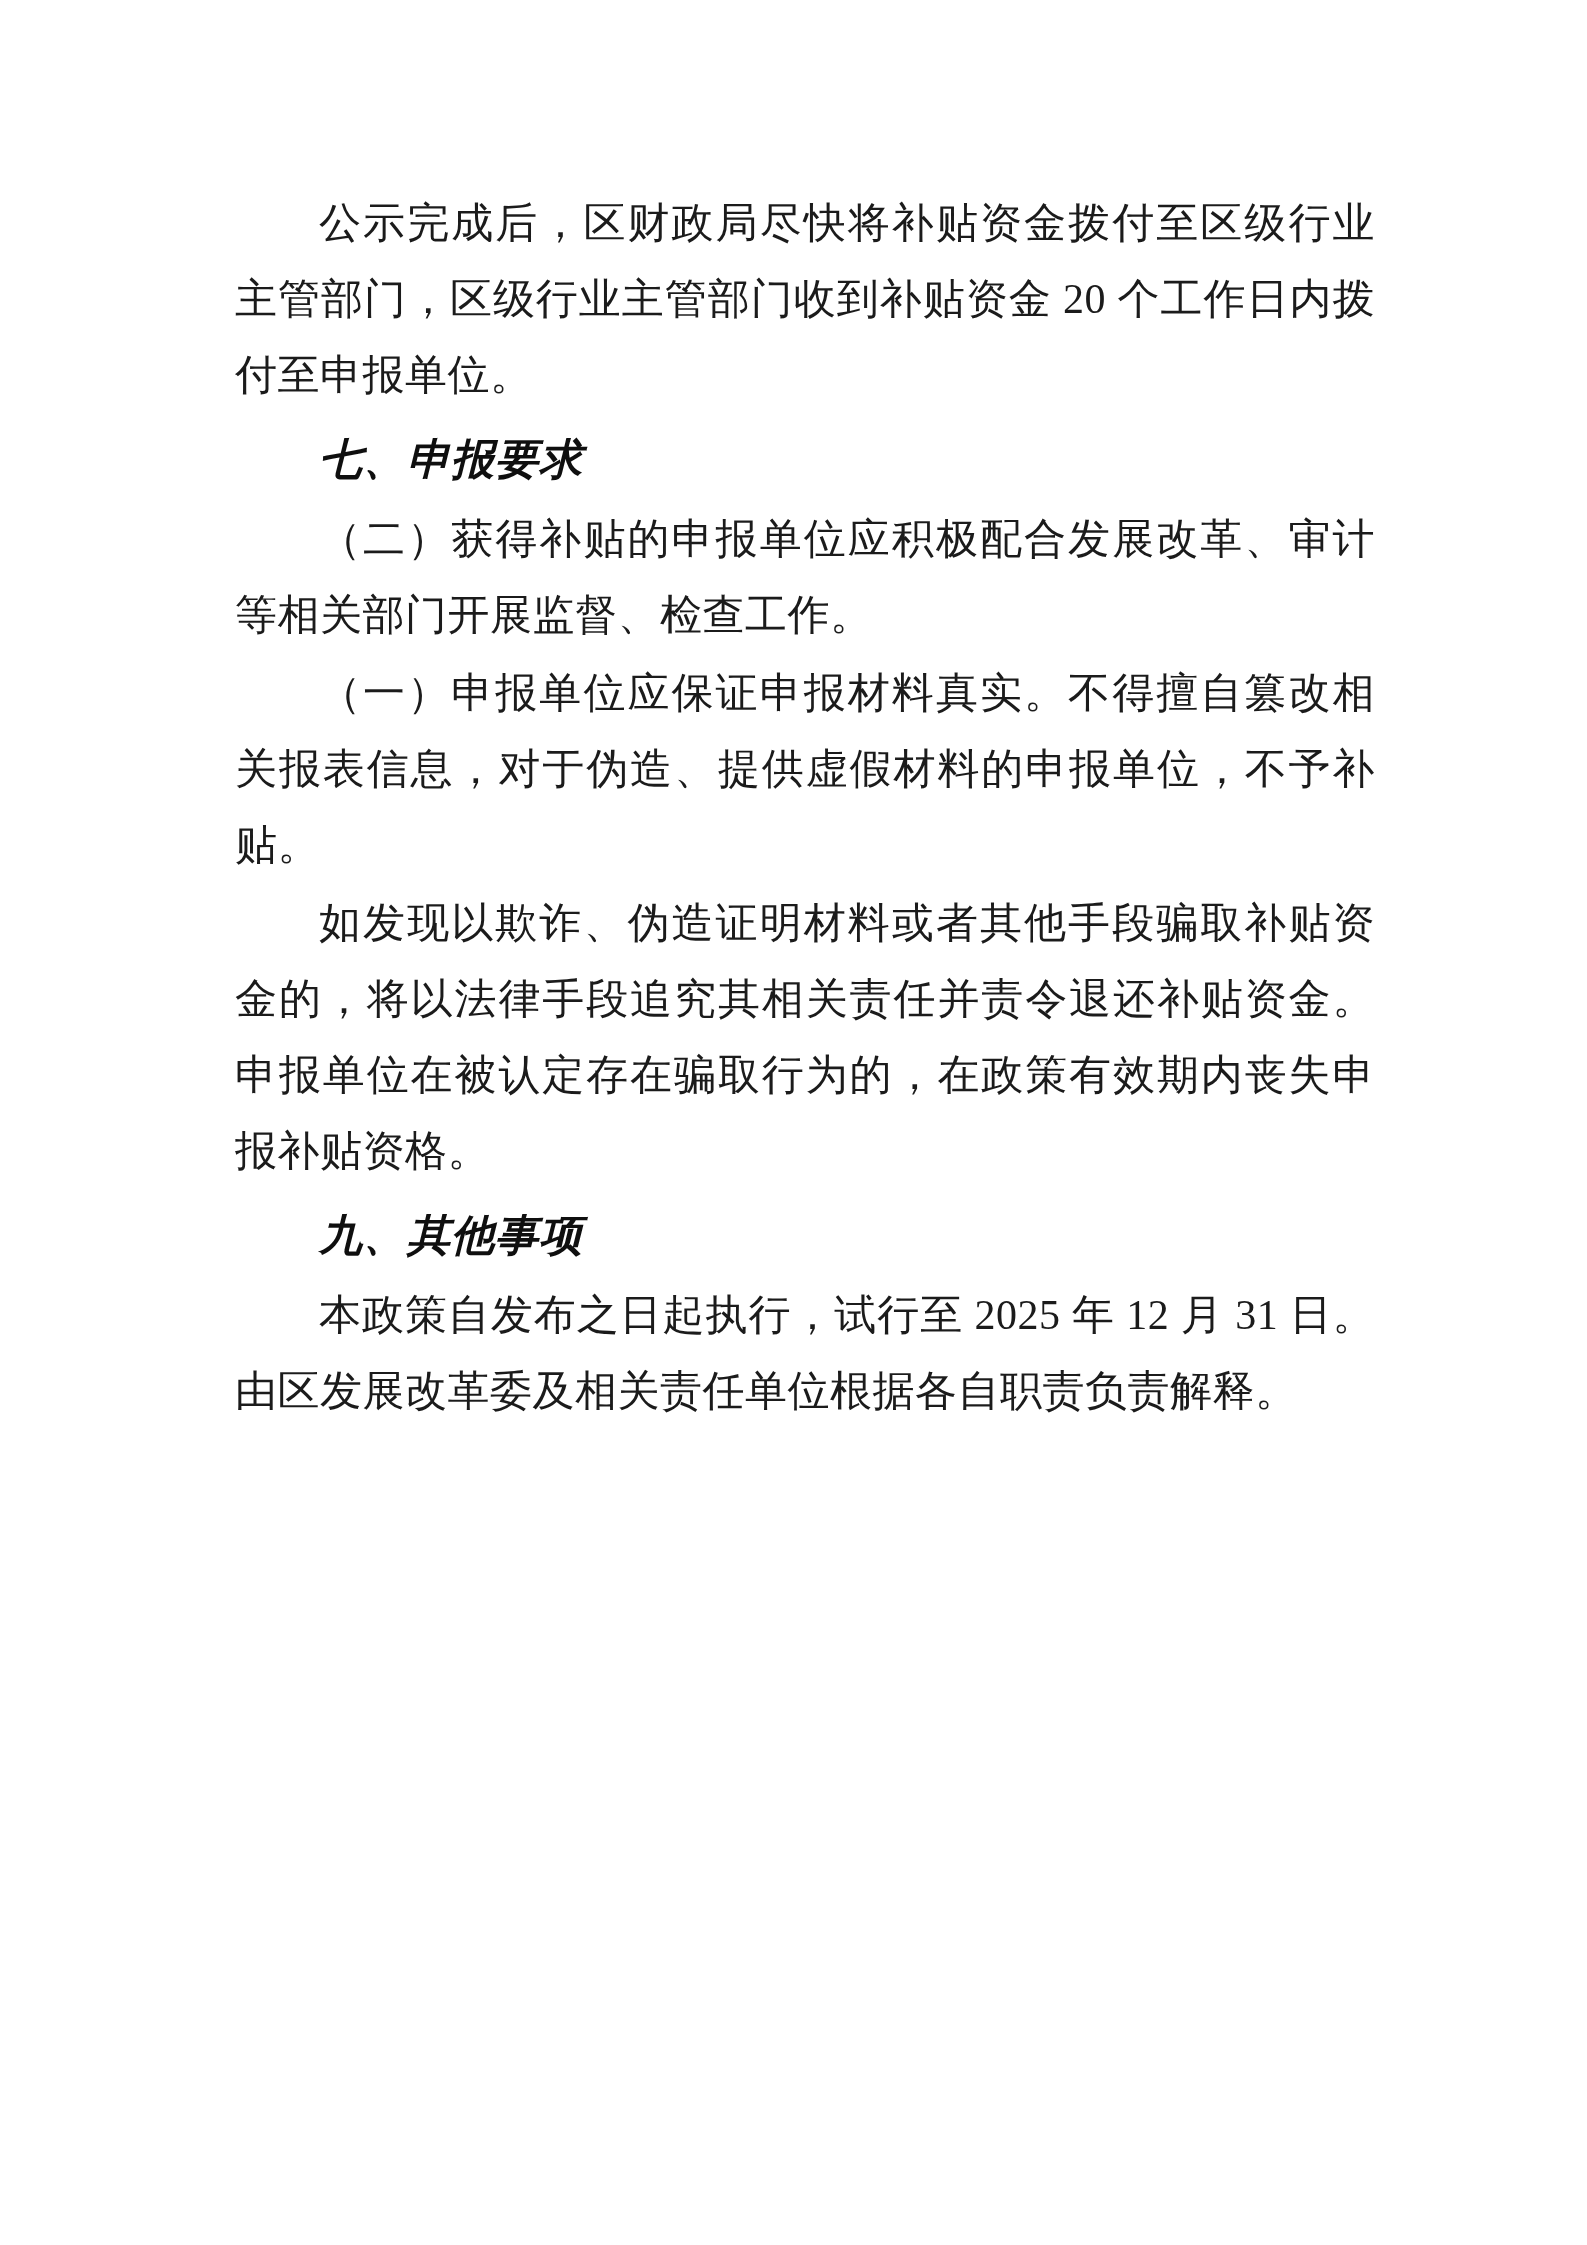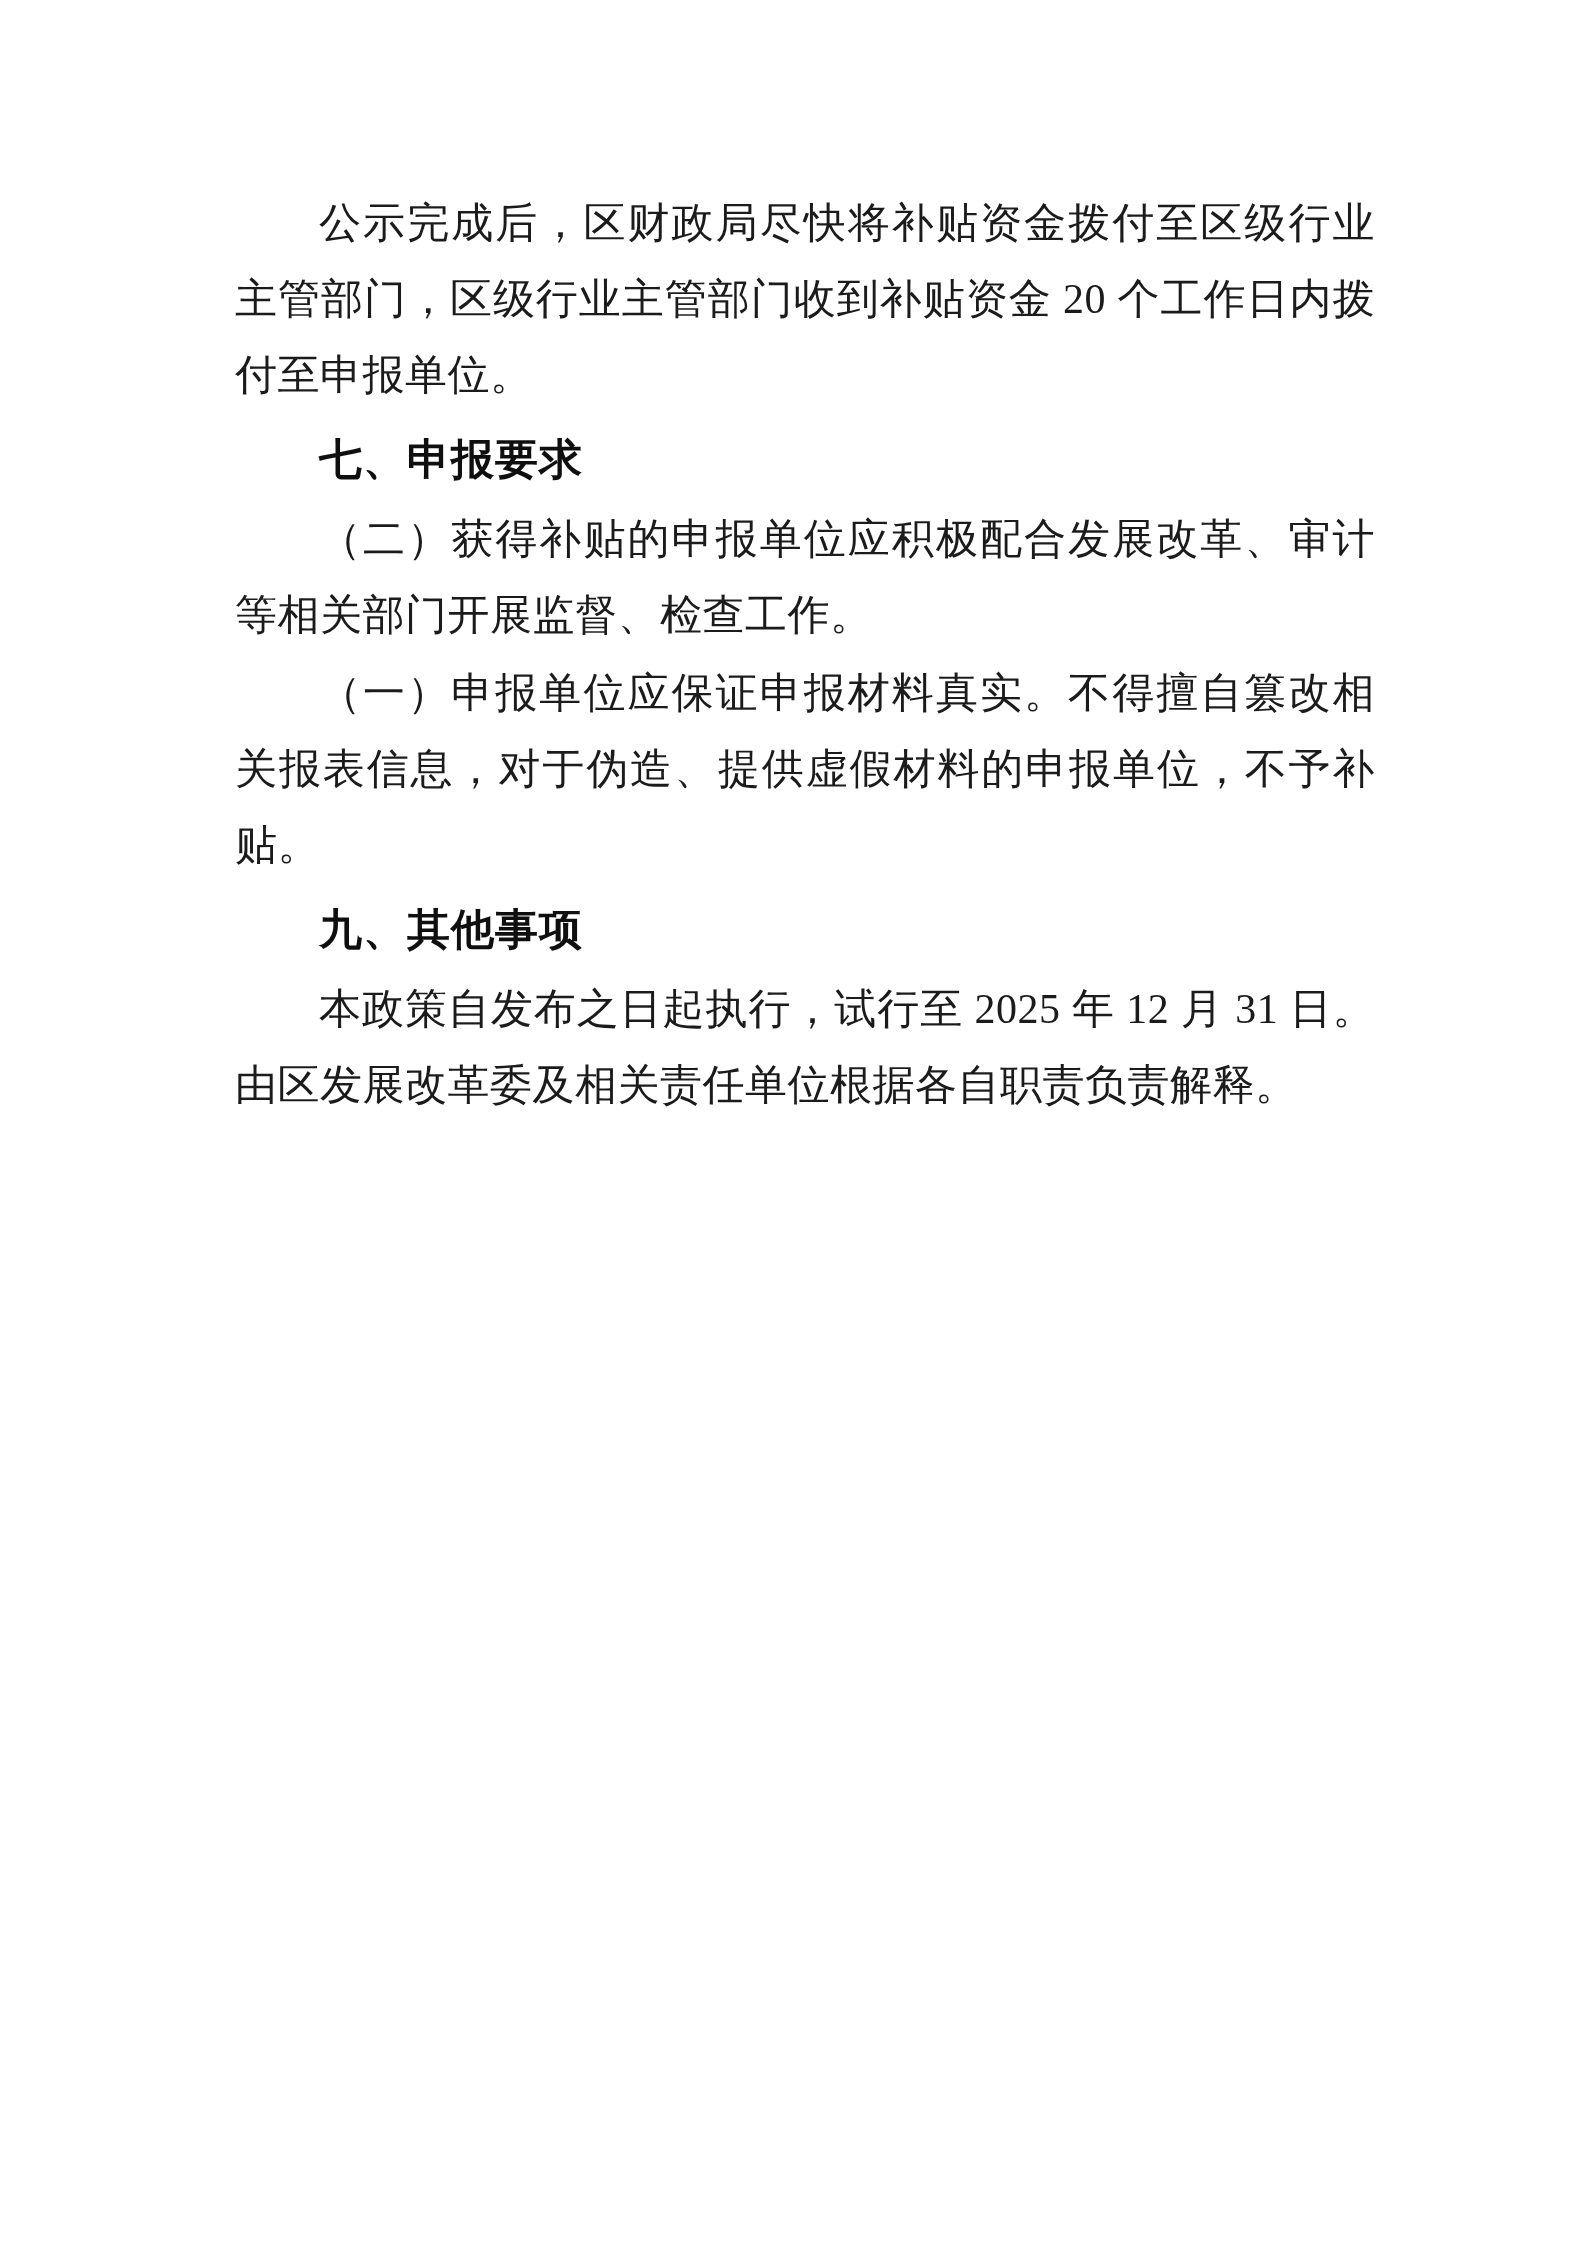--- a/index.html
+++ b/index.html
@@ -36,36 +36,38 @@
   }
   .heading {
     font-size: 43px;
     line-height: 80px;
     font-weight: bold;
     text-indent: 84px;
     margin: 6px 0 2px 0;
     letter-spacing: 1px;
     color: #0f0f0f;
     font-family: "Liberation Sans", "DejaVu Sans", sans-serif;
+    font-style: italic;
   }
 </style>
 </head>
 <body>
 
 <div class="page">
   <div class="doc-body">
 
     <p class="para">公示完成后，区财政局尽快将补贴资金拨付至区级行业主管部门，区级行业主管部门收到补贴资金 20 个工作日内拨付至申报单位。</p>
 
     <p class="heading">七、申报要求</p>
 
     <p class="para">（二）获得补贴的申报单位应积极配合发展改革、审计等相关部门开展监督、检查工作。</p>
 
     <p class="para">（一）申报单位应保证申报材料真实。不得擅自篡改相关报表信息，对于伪造、提供虚假材料的申报单位，不予补贴。</p>
 
 
+    <p class="para">如发现以欺诈、伪造证明材料或者其他手段骗取补贴资金的，将以法律手段追究其相关责任并责令退还补贴资金。申报单位在被认定存在骗取行为的，在政策有效期内丧失申报补贴资格。</p>
 
     <p class="heading">九、其他事项</p>
 
     <p class="para">本政策自发布之日起执行，试行至 2025 年 12 月 31 日。由区发展改革委及相关责任单位根据各自职责负责解释。</p>
 
   </div>
 </div>
 
 </body></html>

